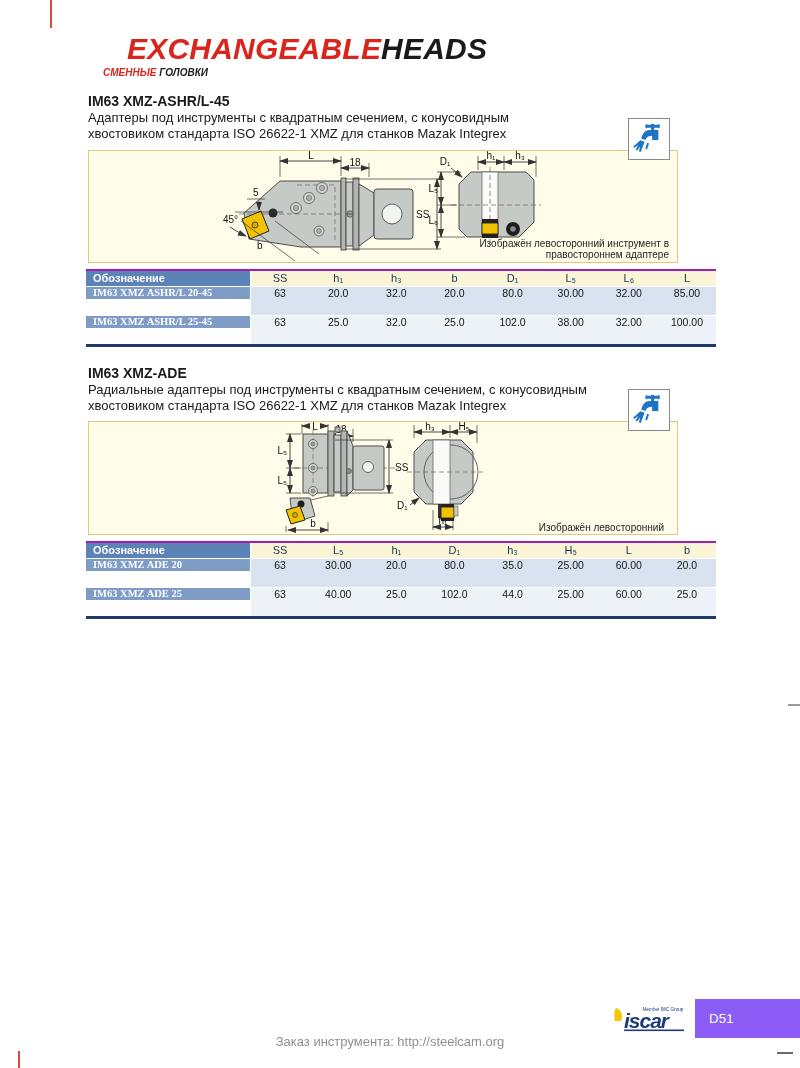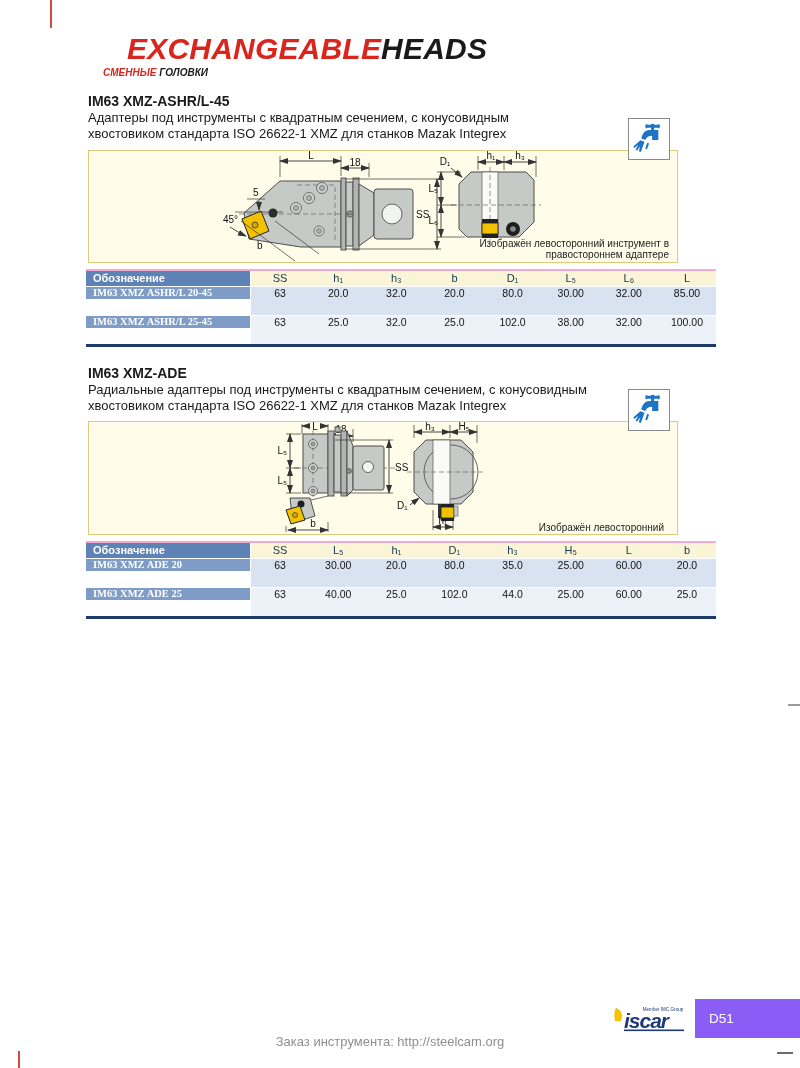--- a/index.html
+++ b/index.html
@@ -27,21 +27,21 @@
   .sec-title { left:88px; font-size:14px; font-weight:bold; color:#1a1a1a; white-space:nowrap; }
   .sec-desc { left:88px; font-size:13px; line-height:15.5px; color:#1a1a1a; white-space:nowrap; }
 
   .panel { left:88px; width:590px; background:#fffdea; border:1px solid #ddca7a; }
   .panel svg { display:block; }
 
   .icon-box { left:628px; width:42px; height:42px; background:#ffffff; border:1px solid #8a8a8a; z-index:5; padding:4px; }
   .icon-box svg { display:block; width:32px; height:32px; }
 
   
-  .tbl { left:86px; width:630px; border-top:2px solid #f9a8d4; border-bottom:3px solid #1e3a68; }
+  .tbl { left:86px; width:630px; border-top:2px solid #a21caf; border-bottom:3px solid #1e3a68; }
   .trow { display:flex; width:100%; }
   .trow + .trow { border-top:1px solid #ffffff; }
   .th-name { width:165px; background:#5d82b5; color:#fff; font-weight:bold; font-size:11px; line-height:15px; height:15px; padding-left:7px; border-right:1px solid #fff; }
   .th-val  { flex:1; background:#faf5d7; color:#17344f; font-size:11px; line-height:15px; height:15px; text-align:center; }
   .td-name { width:165px; background:#7e9cc6; color:#fff; font-weight:bold; font-size:10.5px; line-height:12px; height:12px; padding-left:7px; border-right:1px solid #fff; white-space:nowrap;font-family:Liberation Serif, serif; }
   .td-val  { flex:1; color:#141414; font-size:10.5px; line-height:12px; height:28px; text-align:center; }
   .r1 .td-val { background:#d9e2f0; }
   .r2 .td-val { background:#edf1f8; }
 
   

